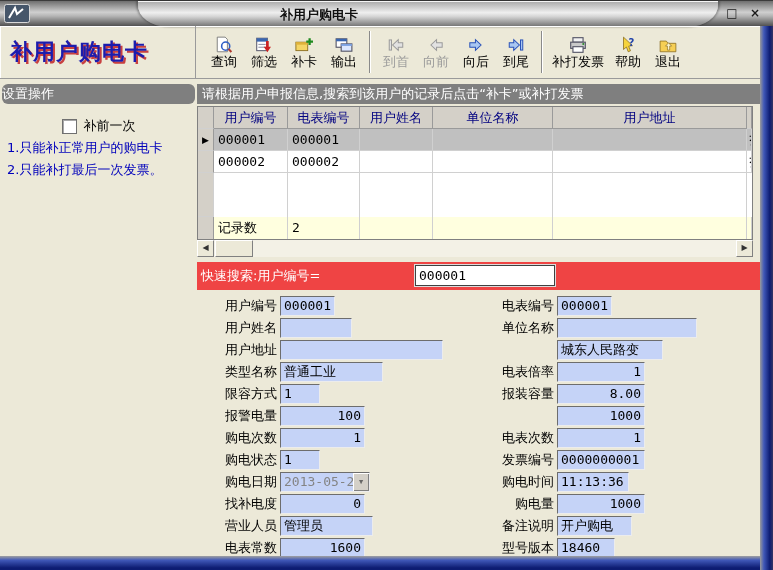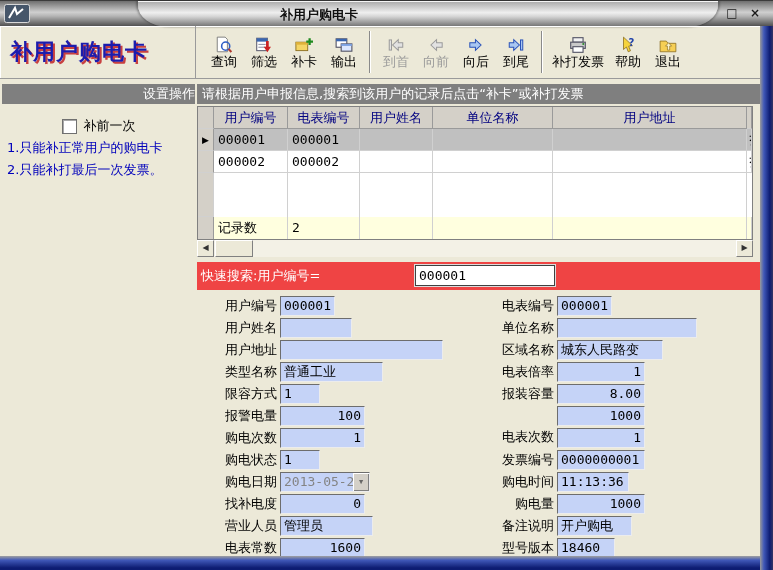--- a/index.html
+++ b/index.html
@@ -32,21 +32,21 @@
   .tb-ic{width:18px;height:18px;display:block;}
   .tb-ic svg{width:18px;height:18px;display:block;}
   .tb-lb{font-size:13px;line-height:15px;white-space:nowrap;color:#000;}
   .tb-btn.disabled .tb-lb{color:#9b9b9b;}
   .tb-btn .nav path,.tb-btn .nav rect{fill:#a9c7f2;stroke:#2a52b8;stroke-width:.9;}
   .tb-btn.disabled .nav path,.tb-btn.disabled .nav rect{fill:#e2e2e2;stroke:#9a9a9a;}
   .tsep{width:0;height:42px;border-left:1px solid #8a8a8a;border-right:1px solid #fff;margin:0 5px;}
   
   .sidebar{position:absolute;left:2px;top:84px;width:193px;height:472px;}
   .panel-header{height:20px;line-height:20px;background:#7f7f7f;color:#fff;font-size:13px;}
-  .sidebar .panel-header{text-align:right;}
+  .sidebar .panel-header{text-align:left;border-radius:6px;}
   .chk-row{margin-top:13px;display:flex;justify-content:center;align-items:center;gap:7px;}
   .chk-box{width:13px;height:13px;background:#fff;border:1px solid #707070;
     box-shadow:inset 1px 1px 0 #a8a8a8;}
   .note{color:#0000bb;margin:4px 0 0 5px;white-space:nowrap;}
   
   .main{position:absolute;left:197px;top:84px;width:563px;height:472px;}
   .instruction-bar{position:absolute;left:0;top:0;width:563px;height:20px;line-height:20px;
     background:#7f7f7f;color:#fff;padding-left:5px;box-sizing:border-box;white-space:nowrap;overflow:hidden;}
   
   .grid{position:absolute;left:0;top:22px;width:556px;height:134px;background:#fff;
@@ -320,28 +320,27 @@
       <div class="f-label" style="left: 8px; top: 204px; width: 72px;">找补电度</div>
       <div class="f-box a-r" style="left: 83px; top: 204px; width: 85px;"><span class="f-val">0</span></div>
       <div class="f-label" style="left: 8px; top: 226px; width: 72px;">营业人员</div>
       <div class="f-box" style="left: 83px; top: 226px; width: 93px;"><span class="f-val">管理员</span></div>
       <div class="f-label" style="left: 8px; top: 248px; width: 72px;">电表常数</div>
       <div class="f-box a-r" style="left: 83px; top: 248px; width: 85px;"><span class="f-val">1600</span></div>
       <div class="f-label" style="left: 250px; top: 6px; width: 107px;">电表编号</div>
       <div class="f-box" style="left: 360px; top: 6px; width: 55px;"><span class="f-val">000001</span></div>
       <div class="f-label" style="left: 250px; top: 28px; width: 107px;">单位名称</div>
       <div class="f-box" style="left: 360px; top: 28px; width: 140px;"><span class="f-val"></span></div>
-      <div class="f-label" style="left: 250px; top: 50px; width: 107px;">区域名称</div>
       <div class="f-box" style="left: 360px; top: 50px; width: 106px;"><span class="f-val">城东人民路变</span></div>
       <div class="f-label" style="left: 250px; top: 72px; width: 107px;">电表倍率</div>
       <div class="f-box a-r" style="left: 360px; top: 72px; width: 88px;"><span class="f-val">1</span></div>
       <div class="f-label" style="left: 250px; top: 94px; width: 107px;">报装容量</div>
       <div class="f-box a-r" style="left: 360px; top: 94px; width: 88px;"><span class="f-val">8.00</span></div>
       <div class="f-box a-r" style="left: 360px; top: 116px; width: 88px;"><span class="f-val">1000</span></div>
-      <div class="f-label" style="left: 250px; top: 138px; width: 107px; font-family: Liberation Mono, monospace;">电表次数</div>
+      <div class="f-label" style="left: 250px; top: 138px; width: 107px;">电表次数</div>
       <div class="f-box a-r" style="left: 360px; top: 138px; width: 88px;"><span class="f-val">1</span></div>
       <div class="f-label" style="left: 250px; top: 160px; width: 107px;">发票编号</div>
       <div class="f-box" style="left: 360px; top: 160px; width: 88px;"><span class="f-val">0000000001</span></div>
       <div class="f-label" style="left: 250px; top: 182px; width: 107px;">购电时间</div>
       <div class="f-box" style="left: 360px; top: 182px; width: 72px;"><span class="f-val">11:13:36</span></div>
       <div class="f-label" style="left: 250px; top: 204px; width: 107px;">购电量</div>
       <div class="f-box a-r" style="left: 360px; top: 204px; width: 88px;"><span class="f-val">1000</span></div>
       <div class="f-label" style="left: 250px; top: 226px; width: 107px;">备注说明</div>
       <div class="f-box" style="left: 360px; top: 226px; width: 75px;"><span class="f-val">开户购电</span></div>
       <div class="f-label" style="left: 250px; top: 248px; width: 107px;">型号版本</div>

